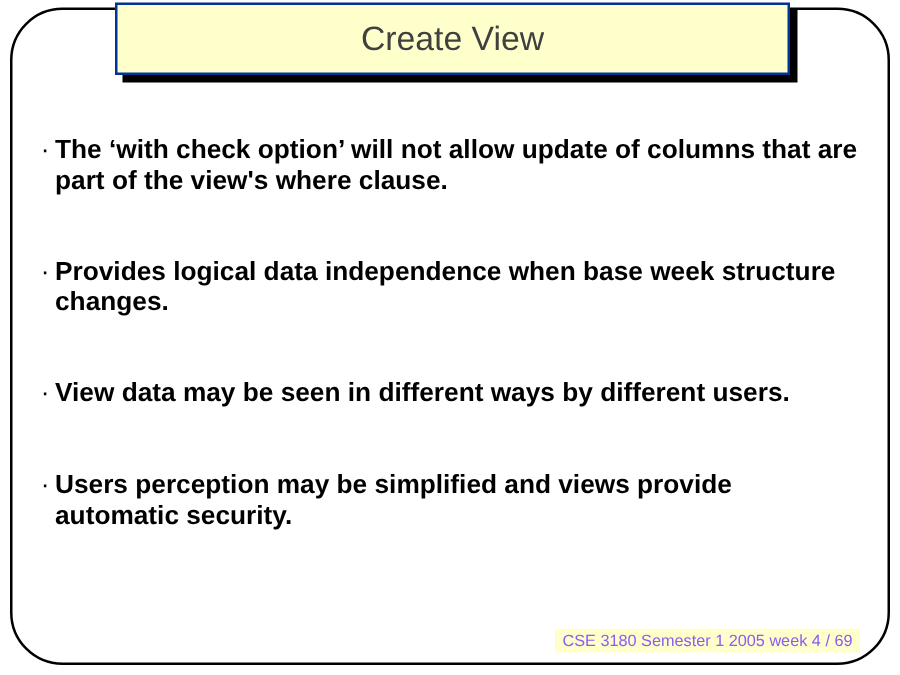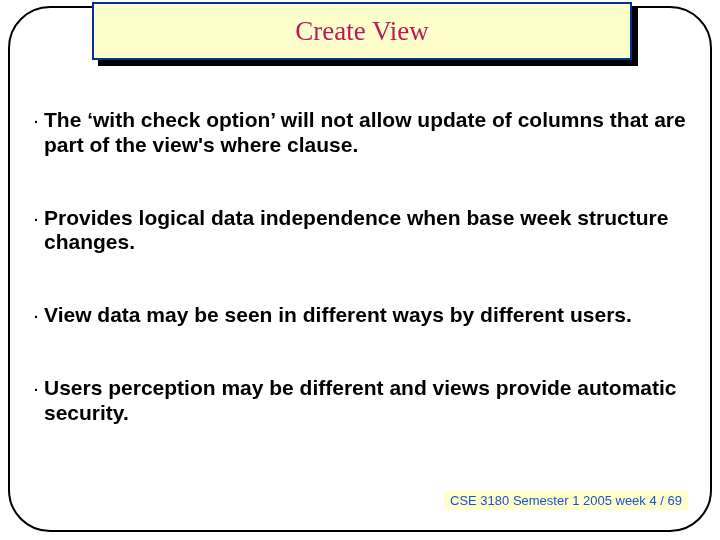--- a/index.html
+++ b/index.html
@@ -28,23 +28,22 @@
     left: 0; top: 0;
     width: 540px; height: 58px;
     background: #ffffcc;
     border: 2px solid #003399;
     display: flex;
     align-items: center;
     justify-content: center;
   }
   .title-text {
     font-size: 27px;
-    color: #be185d;
+    color: #404040;
     font-weight: 400;
-    font-family: Liberation Serif, serif;
   }
   .bullets {
     position: absolute;
     left: 18px; top: 100px;
     width: 660px;
   }
   .bullet {
     display: flex;
     align-items: flex-start;
     margin-bottom: 48px;
@@ -56,23 +55,23 @@
     width: 16px;
     flex: 0 0 16px;
     text-align: center;
     font-size: 21px;
     line-height: 1.18;
   }
   .btxt { flex: 1; font-weight: bold; }
   .footer {
     position: absolute;
     right: 22px;
-    bottom: 20px;
+    bottom: 8px;
     font-size: 13px;
-    color: #1d4ed8;
+    color: #8b5cf6;
     background: #ffffcc;
     padding: 2px 6px;
     text-align: center;
   }
 </style>
 </head>
 <body>
 
 <div class="slide">
 
@@ -91,18 +90,18 @@
     <div class="bullet">
       <span class="dot">·</span>
       <span class="btxt">Provides logical data independence when base week structure changes.</span>
     </div>
     <div class="bullet">
       <span class="dot">·</span>
       <span class="btxt">View data may be seen in different ways by different users.</span>
     </div>
     <div class="bullet">
       <span class="dot">·</span>
-      <span class="btxt">Users perception may be different and  views provide automatic security.</span>
+      <span class="btxt">Users perception may be simplified and  views provide automatic security.</span>
     </div>
   </div>
 
   <div class="footer">CSE 3180 Semester 1 2005  week 4 / 69</div>
 </div>
 
 </body></html>

